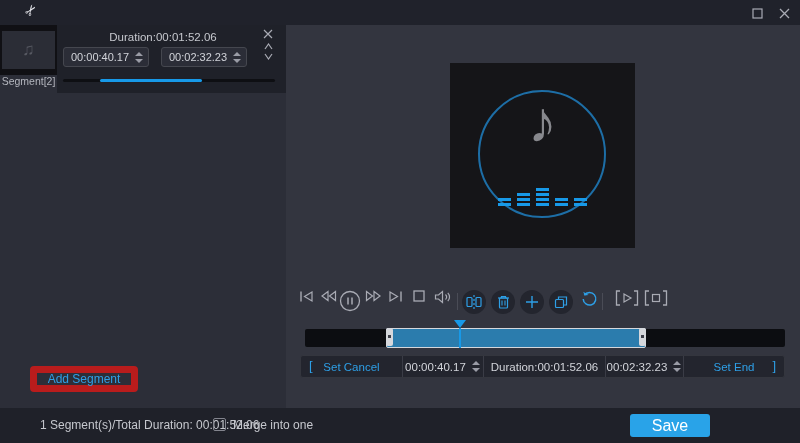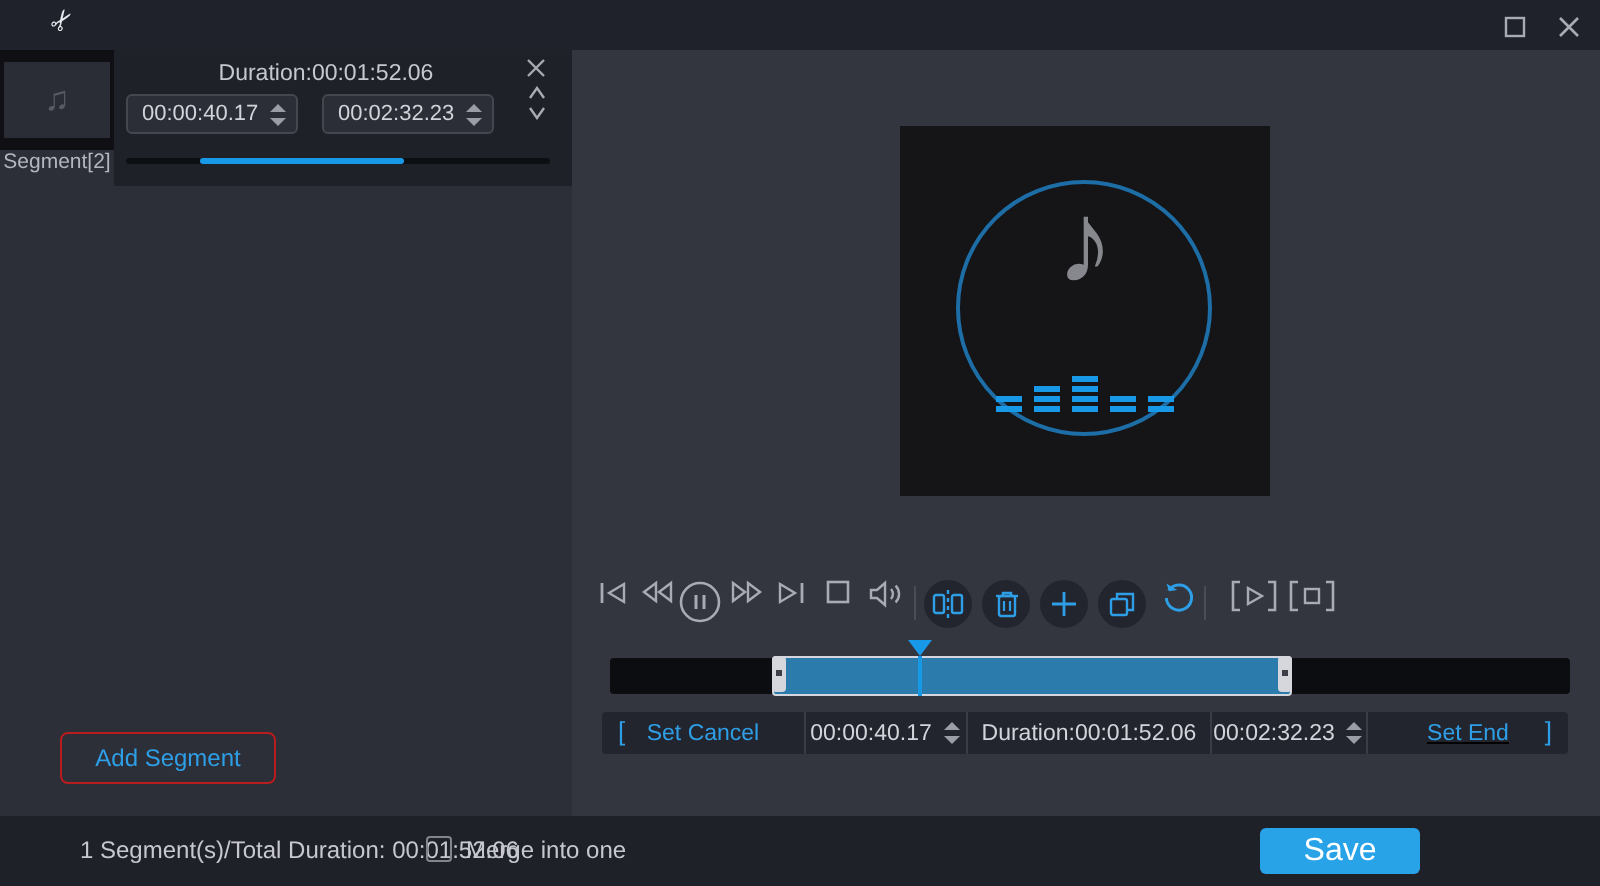--- a/index.html
+++ b/index.html
@@ -30,21 +30,21 @@
   .spin{display:flex;flex-direction:column;gap:3px;align-items:center;width:10px;}
   .arr-up{width:0;height:0;border-left:4px solid transparent;border-right:4px solid transparent;border-bottom:4px solid #9a9ca6;}
   .arr-down{width:0;height:0;border-left:4px solid transparent;border-right:4px solid transparent;border-top:4px solid #9a9ca6;}
   #card-sep{left:146px;top:25px;color:#9a9ca6;font-size:12px;}
   #card-close{left:206px;top:4px;}
   #card-up{left:207px;top:18px;}
   #card-down{left:207px;top:28px;}
   #card-track{left:6px;top:54px;width:212px;height:3px;background:#0e0f13;border-radius:2px;}
   #card-track .fill{position:absolute;left:37px;top:0;width:102px;height:3px;background:#1799e8;border-radius:2px;}
   
-  .ghost-btn{top:341px;height:26px;border:1px solid #b91c1c;border-radius:4px;background:transparent;
+  .ghost-btn{top:341px;height:26px;border:7px solid #b91c1c;border-radius:4px;background:transparent;
              color:#2e9fe6;font-size:12px;display:flex;align-items:center;justify-content:center;cursor:default;}
   
   #album-art{left:164px;top:38px;width:185px;height:185px;background:#151518;}
   #art-circle{left:28px;top:27px;width:128px;height:128px;border:2px solid #1d6ea6;border-radius:50%;}
   #art-note{left:0;top:30px;width:185px;text-align:center;color:#87888d;font-size:58px;line-height:58px;}
   #equalizer{left:0;top:125px;width:185px;display:flex;justify-content:center;align-items:flex-end;gap:6px;}
   .eq-col{display:flex;flex-direction:column;gap:2px;}
   .eq-dash{width:13px;height:3px;background:#1799e8;}
   
   .ctl{top:265px;display:flex;align-items:center;justify-content:center;cursor:default;}
@@ -57,21 +57,21 @@
   #selection{position:absolute;left:81px;top:-1px;width:260px;height:20px;border:1px solid #d5d7dc;border-radius:2px;background:#2b7cad;}
   .handle{position:absolute;top:-1px;width:7px;height:18px;background:#d5d7dc;border-radius:2px;}
   .handle::after{content:"";position:absolute;left:2px;top:7px;width:3px;height:3px;background:#3c3e48;}
   #handle-l{left:-1px;}
   #handle-r{right:-1px;}
   #playhead-tri{left:168px;top:295px;width:0;height:0;border-left:6px solid transparent;border-right:6px solid transparent;border-top:8px solid #1799e8;}
   #playhead-line{left:173px;top:303px;width:2px;height:20px;background:#1799e8;}
   
   #trim-bar{left:14px;top:330px;width:485px;height:23px;background:#23252e;border:1px solid #34363e;border-radius:3px;display:flex;}
   .trim-cell{height:100%;display:flex;align-items:center;justify-content:center;border-right:1px solid #3a3c46;font-size:11.5px;position:relative;}
-  .trim-cell:last-child{border-right:none;text-decoration:underline;}
+  .trim-cell:last-child{border-right:none;}
   .bracket{color:#2e9fe6;font-size:13px;position:absolute;top:2px;}
   
   #footer{left:0;top:408px;width:800px;height:35px;background:#1f2129;}
   #summary{left:40px;top:10px;}
   #merge-box{left:213px;top:10px;width:13px;height:13px;border:1px solid #83858e;border-radius:2px;background:transparent;}
   #merge-label{left:233px;top:10px;}
   .solid-btn{top:6px;height:23px;background:#29a3e8;border-radius:3px;color:#fff;font-size:16px;
              display:flex;align-items:center;justify-content:center;cursor:default;}
   svg{display:block;}
 </style>

